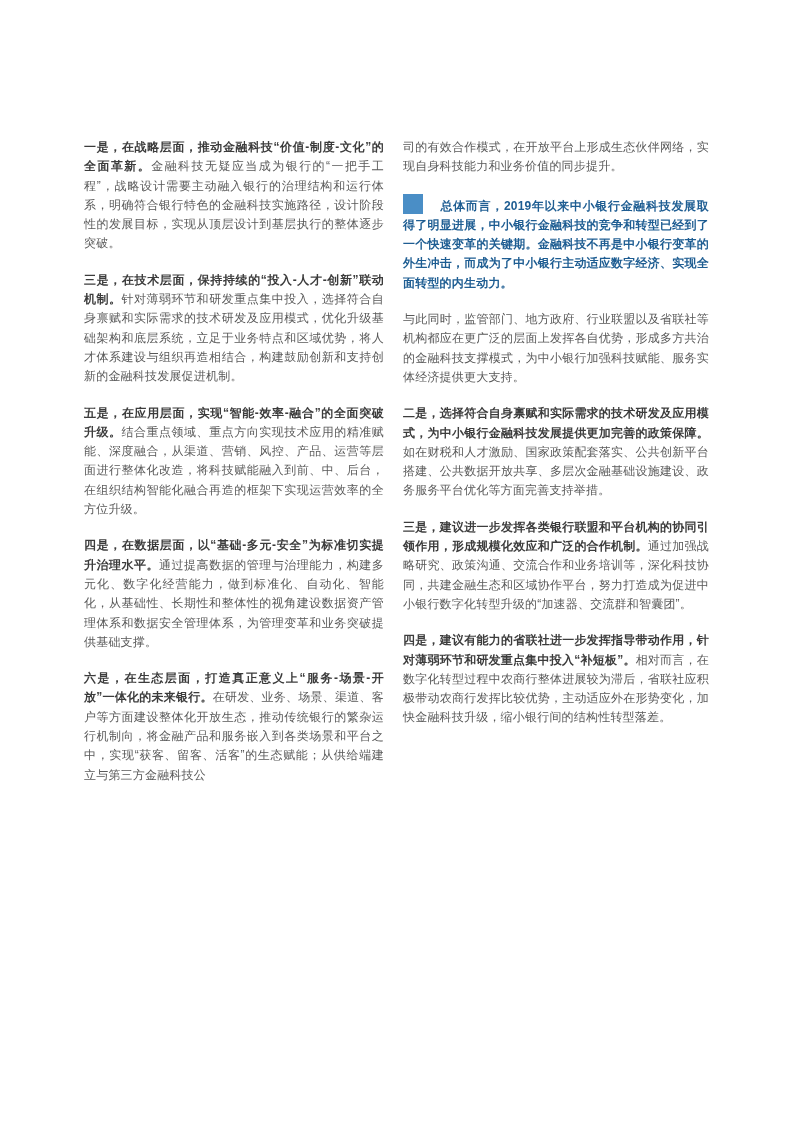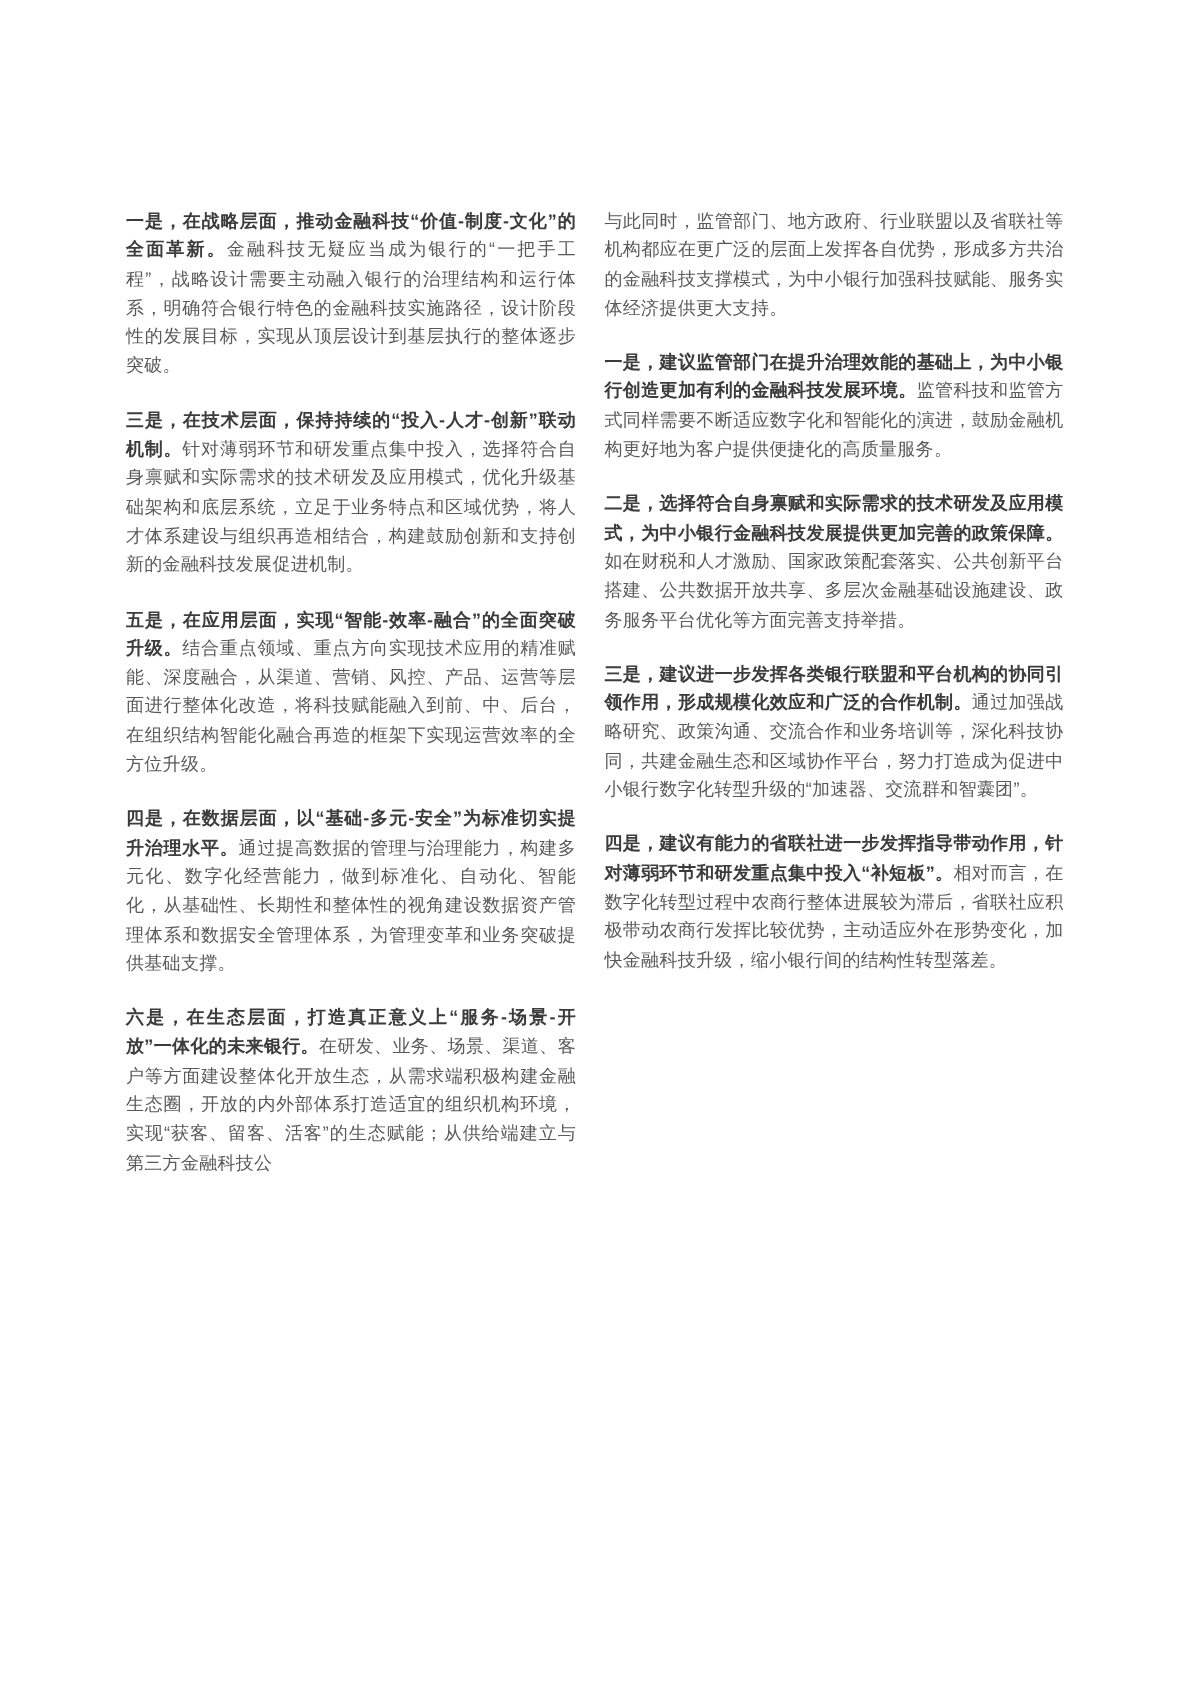--- a/index.html
+++ b/index.html
@@ -49,22 +49,23 @@
 </style>
 </head>
 <body>
 
 <div class="page" style="background: rgb(255, 255, 255);">
   <div class="column column-left">
       <p class="para"><strong>一是，在战略层面，推动金融科技“价值-制度-文化”的全面革新。</strong><span>金融科技无疑应当成为银行的“一把手工程”，战略设计需要主动融入银行的治理结构和运行体系，明确符合银行特色的金融科技实施路径，设计阶段性的发展目标，实现从顶层设计到基层执行的整体逐步突破。</span></p>
       <p class="para"><strong>三是，在技术层面，保持持续的“投入-人才-创新”联动机制。</strong><span>针对薄弱环节和研发重点集中投入，选择符合自身禀赋和实际需求的技术研发及应用模式，优化升级基础架构和底层系统，立足于业务特点和区域优势，将人才体系建设与组织再造相结合，构建鼓励创新和支持创新的金融科技发展促进机制。</span></p>
       <p class="para"><strong>五是，在应用层面，实现“智能-效率-融合”的全面突破升级。</strong><span>结合重点领域、重点方向实现技术应用的精准赋能、深度融合，从渠道、营销、风控、产品、运营等层面进行整体化改造，将科技赋能融入到前、中、后台，在组织结构智能化融合再造的框架下实现运营效率的全方位升级。</span></p>
       <p class="para"><strong>四是，在数据层面，以“基础-多元-安全”为标准切实提升治理水平。</strong><span>通过提高数据的管理与治理能力，构建多元化、数字化经营能力，做到标准化、自动化、智能化，从基础性、长期性和整体性的视角建设数据资产管理体系和数据安全管理体系，为管理变革和业务突破提供基础支撑。</span></p>
-      <p class="para"><strong>六是，在生态层面，打造真正意义上“服务-场景-开放”一体化的未来银行。</strong><span>在研发、业务、场景、渠道、客户等方面建设整体化开放生态，从需求端积极构建金融生态圈，开放的内外部体系打造适宜的组织机构环境，实现“获客、留客、活客”的生态赋能；从供给端建立与第三方金融科技公</span></p>
+      <p class="para"><strong>六是，在生态层面，打造真正意义上“服务-场景-开放”一体化的未来银行。</strong><span>在研发、业务、场景、渠道、客户等方面建设整体化开放生态，推动传统银行的繁杂运行机制向，将金融产品和服务嵌入到各类场景和平台之中，实现“获客、留客、活客”的生态赋能；从供给端建立与第三方金融科技公</span></p>
     </div>
   <div class="column column-right">
+      <p class="para"><span>司的有效合作模式，在开放平台上形成生态伙伴网络，实现自身科技能力和业务价值的同步提升。</span></p>
+      <p class="para highlight"><span class="square-bullet"></span><span>总体而言，2019年以来中小银行金融科技发展取得了明显进展，中小银行金融科技的竞争和转型已经到了一个快速变革的关键期。金融科技不再是中小银行变革的外生冲击，而成为了中小银行主动适应数字经济、实现全面转型的内生动力。</span></p>
       <p class="para"><span>与此同时，监管部门、地方政府、行业联盟以及省联社等机构都应在更广泛的层面上发挥各自优势，形成多方共治的金融科技支撑模式，为中小银行加强科技赋能、服务实体经济提供更大支持。</span></p>
-      <p class="para"><strong>一是，建议监管部门在提升治理效能的基础上，为中小银行创造更加有利的金融科技发展环境。</strong><span>监管科技和监管方式同样需要不断适应数字化和智能化的演进，鼓励金融机构更好地为客户提供便捷化的高质量服务。</span></p>
       <p class="para"><strong>二是，选择符合自身禀赋和实际需求的技术研发及应用模式，为中小银行金融科技发展提供更加完善的政策保障。</strong><span>如在财税和人才激励、国家政策配套落实、公共创新平台搭建、公共数据开放共享、多层次金融基础设施建设、政务服务平台优化等方面完善支持举措。</span></p>
       <p class="para"><strong>三是，建议进一步发挥各类银行联盟和平台机构的协同引领作用，形成规模化效应和广泛的合作机制。</strong><span>通过加强战略研究、政策沟通、交流合作和业务培训等，深化科技协同，共建金融生态和区域协作平台，努力打造成为促进中小银行数字化转型升级的“加速器、交流群和智囊团”。</span></p>
       <p class="para"><strong>四是，建议有能力的省联社进一步发挥指导带动作用，针对薄弱环节和研发重点集中投入“补短板”。</strong><span>相对而言，在数字化转型过程中农商行整体进展较为滞后，省联社应积极带动农商行发挥比较优势，主动适应外在形势变化，加快金融科技升级，缩小银行间的结构性转型落差。</span></p>
     </div>
 </div>
 
 </body></html>

